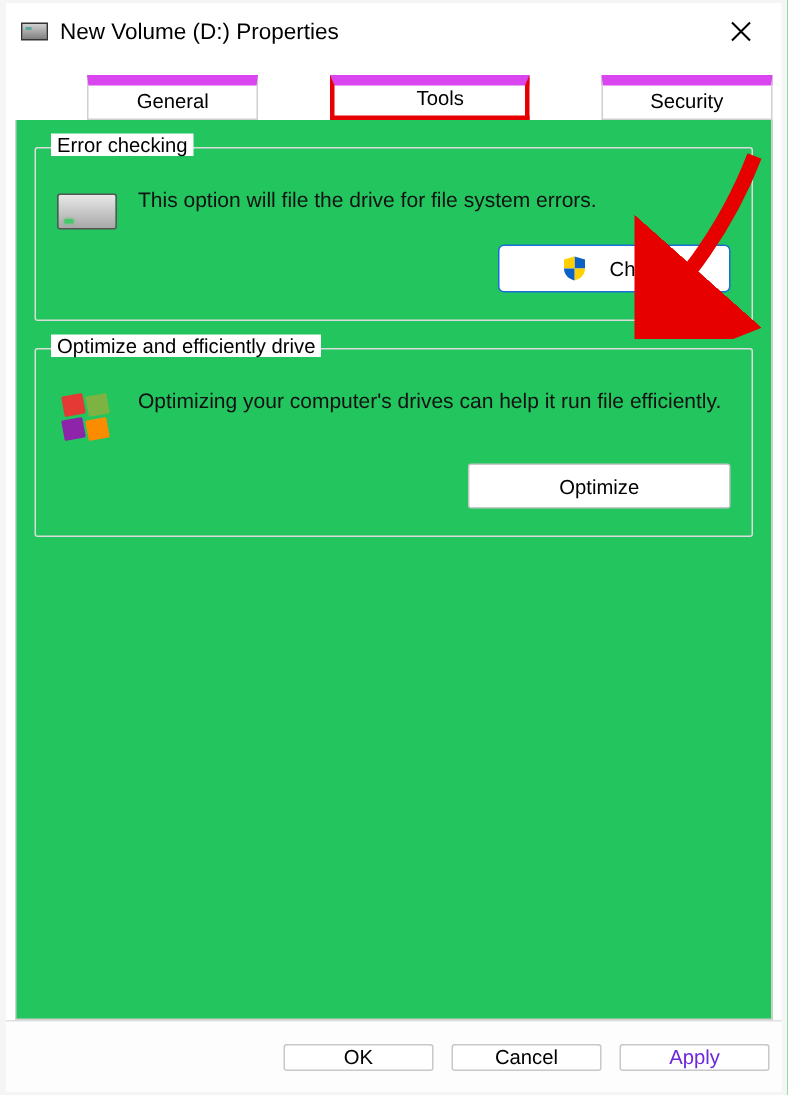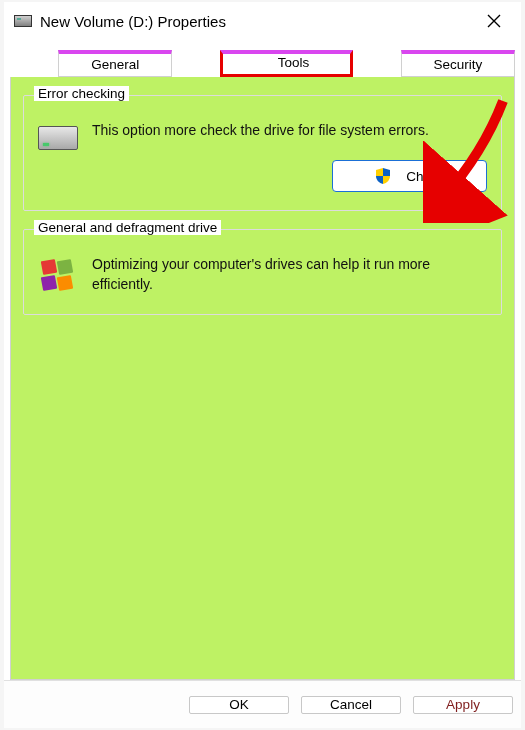--- a/index.html
+++ b/index.html
@@ -55,33 +55,33 @@
   .tab {
     flex: 1;
     text-align: center;
     padding: 3px 0 4px 0;
     border: 1px solid #d0d0d0;
     background: #fff;
     font-size: 13.5px;
     position: relative;
   }
   .tabrow.back .tab { border-bottom: none; }
-  .tabrow.front .tab { border-top: 4px solid #d946ef; margin-left: 48px; }
+  .tabrow.front .tab { border-top: 7px solid #d946ef; margin-left: 48px; }
   .tab.active {
     border: 3px solid #e60000;
     padding: 1px 0 2px 14px;
     z-index: 2;
   }
   .tab-body {
     border: 1px solid #d0d0d0;
     border-top: none;
     flex: 1;
     padding: 18px 12px 12px 12px;
     position: relative;
-    background: #bef264;
+    background: #22c55e;
   }
   fieldset.group {
     border: 1px solid #dcdcdc;
     border-radius: 2px;
     margin: 0 0 18px 0;
     padding: 24px 14px 18px 14px;
     position: relative;
   }
   fieldset.group legend {
     position: absolute;
@@ -140,21 +140,21 @@
     display:inline-block; vertical-align:middle;
   }
   .footer {
     height: 48px;
     border-top: 1px solid #e0e0e0;
     display: flex; align-items: center; justify-content: flex-end;
     gap: 12px; padding: 0 8px;
     background: #fdfdfd;
   }
   .footer .btn { min-width: 100px; height: 18px; }
-  .footer .btn.disabled { color: #7f1d1d; }
+  .footer .btn.disabled { color: #6d28d9; }
   .arrow-annotation {
     position: absolute;
     pointer-events: none;
     z-index: 50;
   }
 </style>
 </head>
 <body>
 
 <div class="dialog">
@@ -175,48 +175,53 @@
       <div class="tab active"><span>Tools</span></div>
       <div class="tab"><span>Security</span></div>
     </div>
 
     <div class="tab-body">
 
       <fieldset class="group">
         <legend>Error checking</legend>
         <div class="row">
           <div class="drive-icon"></div>
-          <div class="desc">This option more check the drive for file system errors.</div>
+          <div class="desc">This option will file the drive for file system errors.</div>
         </div>
         <div class="btn-row-right">
           <div class="btn primary-outline">
             <span class="shield">
               <svg viewBox="0 0 18 18">
                   <path d="M9 1 L16 3 V9 C16 13 13 16 9 17 C5 16 2 13 2 9 V3 Z" fill="#fff"></path>
                   <path d="M9 1 L16 3 V9 H9 Z" fill="#0b61c4"></path>
                   <path d="M9 1 L2 3 V9 H9 Z" fill="#ffcf00"></path>
                   <path d="M9 9 H16 C16 13 13 16 9 17 Z" fill="#ffcf00"></path>
                   <path d="M9 9 H2 C2 13 5 16 9 17 Z" fill="#0b61c4"></path>
                 </svg>
             </span>
             <span>Check</span>
           </div>
         </div>
       </fieldset>
 
       <fieldset class="group">
-        <legend>General and defragment drive</legend>
+        <legend>Optimize and efficiently drive</legend>
         <div class="row">
           <div class="defrag-icon">
             <span class="c1"></span>
               <span class="c2"></span>
               <span class="c3"></span>
               <span class="c4"></span>
           </div>
-          <div class="desc">Optimizing your computer's drives can help it run more efficiently.</div>
+          <div class="desc">Optimizing your computer's drives can help it run file efficiently.</div>
+        </div>
+        <div class="btn-row-right">
+          <div class="btn" style="min-width:175px">
+            <span>Optimize</span>
+          </div>
         </div>
       </fieldset>
 
       <svg class="arrow-annotation" style="left:412px; top:16px;" width="100" height="130" viewBox="0 0 100 130">
         <defs>
           <marker id="ah" markerWidth="12" markerHeight="12" refX="3" refY="6" orient="auto">
             <path d="M0 0 L12 6 L0 12 Z" fill="#e60000"></path>
           </marker>
         </defs>
         <path d="M80 8 Q60 60 20 105" stroke="#e60000" stroke-width="10" fill="none" marker-end="url(#ah)"></path>

